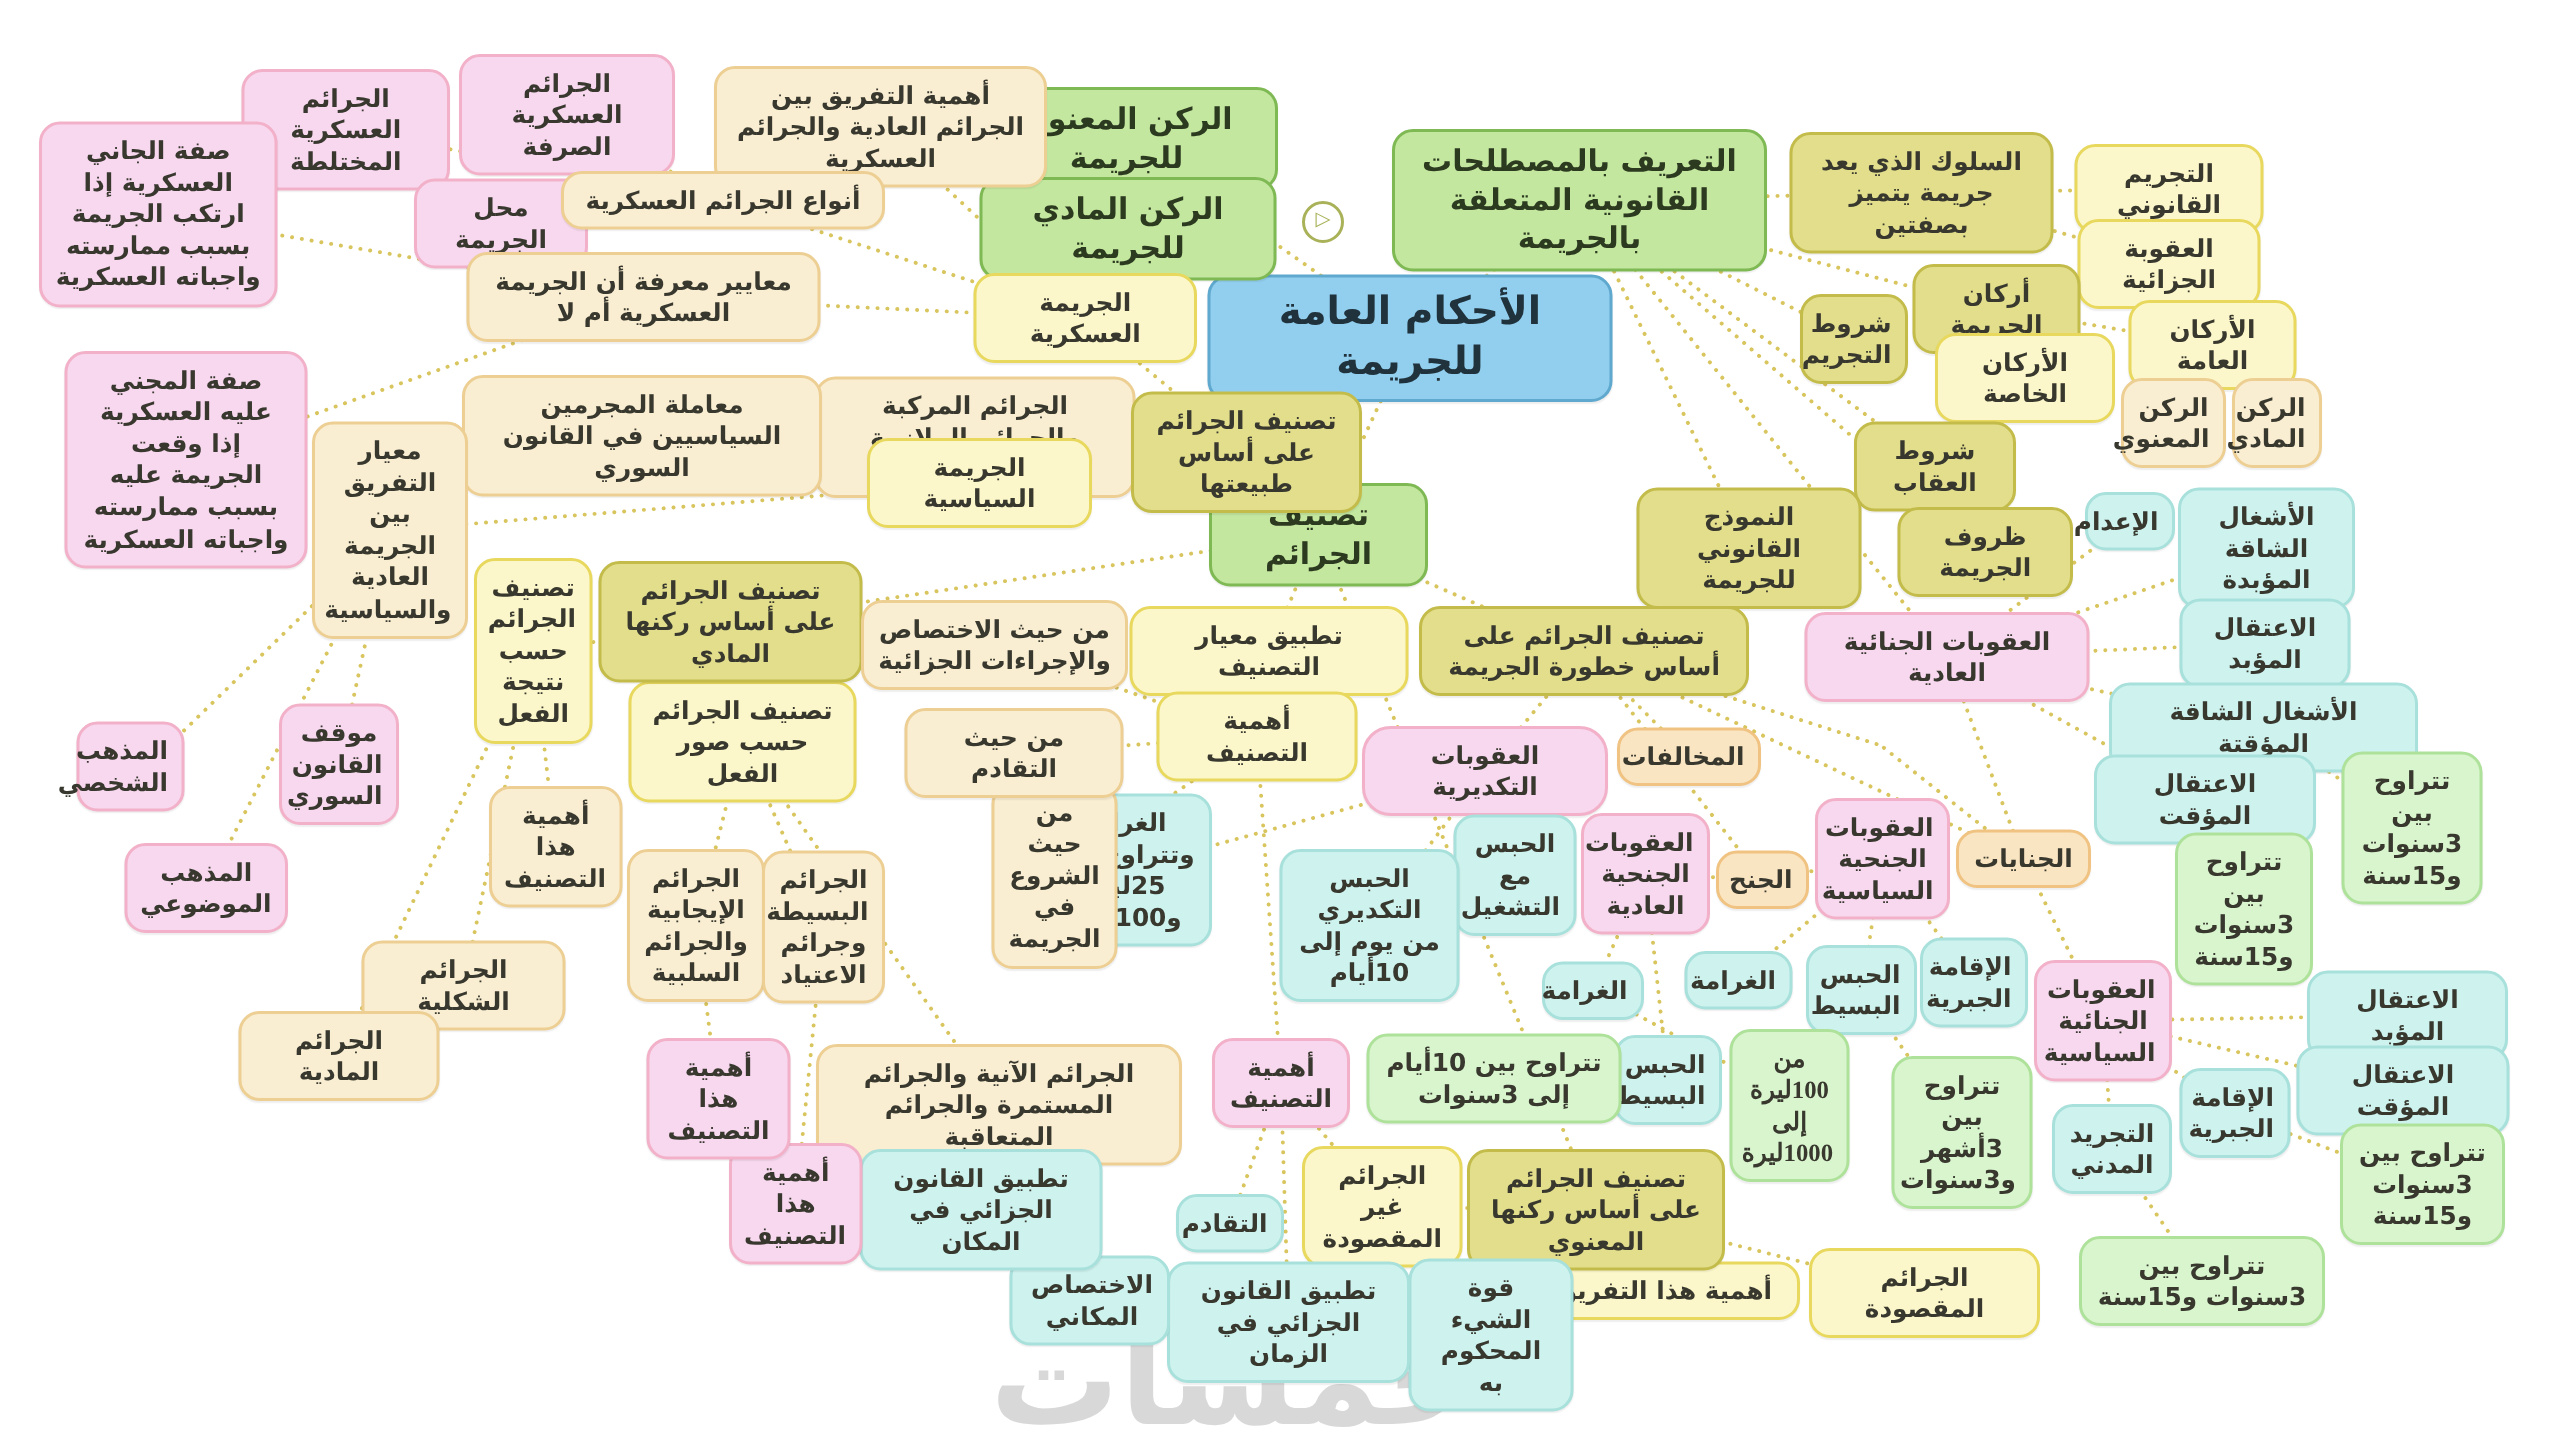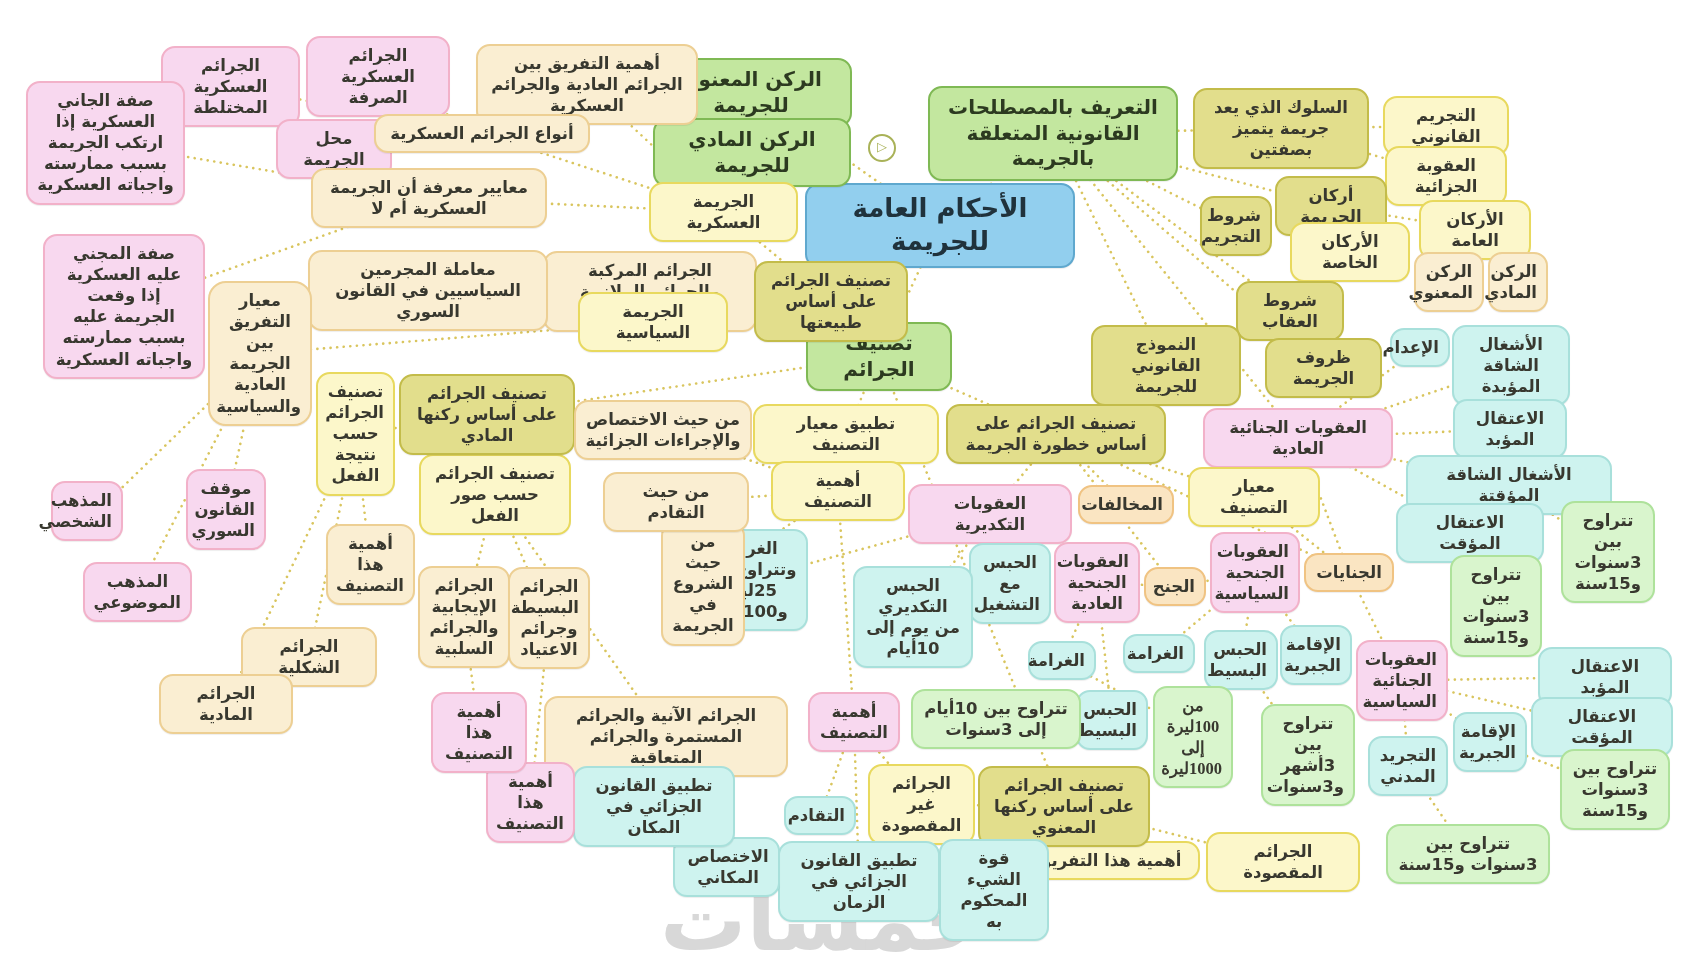--- a/index.html
+++ b/index.html
@@ -159,21 +159,20 @@
       <div class="node cream" style="left: 1414px; top: 252px; width: 70px;">الركن المعنوي</div>
       <div class="node cream" style="left: 1488px; top: 252px; width: 60px;">الركن المادي</div>
       <div class="node olive" style="left: 1236px; top: 281px; width: 108px;">شروط العقاب</div>
       <div class="node olive" style="left: 1091px; top: 325px; width: 150px;">النموذج القانوني للجريمة</div>
       <div class="node olive" style="left: 1265px; top: 338px; width: 117px;">ظروف الجريمة</div>
       <div class="node cyan" style="left: 1390px; top: 328px; width: 60px;">الإعدام</div>
       <div class="node cyan" style="left: 1452px; top: 325px; width: 118px;">الأشغال الشاقة المؤبدة</div>
       <div class="node pink" style="left: 1203px; top: 408px; width: 190px;">العقوبات الجنائية العادية</div>
       <div class="node cyan" style="left: 1453px; top: 399px; width: 114px;">الاعتقال المؤبد</div>
       <div class="node cyan" style="left: 1406px; top: 455px; width: 206px;">الأشغال الشاقة المؤقتة</div>
-      <div class="node pale" style="left: 1188px; top: 467px; width: 132px;">معيار التصنيف</div>
       <div class="node cyan" style="left: 1396px; top: 503px; width: 148px;">الاعتقال المؤقت</div>
       <div class="node lgreen" style="left: 1561px; top: 501px; width: 94px;">تتراوح بين 3سنوات و15سنة</div>
       <div class="node peach" style="left: 1304px; top: 553px; width: 90px;">الجنايات</div>
       <div class="node pink" style="left: 1210px; top: 532px; width: 90px;">العقوبات الجنحية السياسية</div>
       <div class="node lgreen" style="left: 1450px; top: 555px; width: 92px;">تتراوح بين 3سنوات و15سنة</div>
       <div class="node cyan" style="left: 1204px; top: 630px; width: 74px;">الحبس البسيط</div>
       <div class="node cyan" style="left: 1280px; top: 625px; width: 72px;">الإقامة الجبرية</div>
       <div class="node pink" style="left: 1356px; top: 640px; width: 92px;">العقوبات الجنائية السياسية</div>
       <div class="node cyan" style="left: 1538px; top: 647px; width: 134px;">الاعتقال المؤبد</div>
       <div class="node cyan" style="left: 1531px; top: 697px; width: 142px;">الاعتقال المؤقت</div>
@@ -181,21 +180,21 @@
       <div class="node cyan" style="left: 1368px; top: 736px; width: 80px;">التجريد المدني</div>
       <div class="node lgreen" style="left: 1560px; top: 749px; width: 110px;">تتراوح بين 3سنوات و15سنة</div>
       <div class="node lgreen" style="left: 1386px; top: 824px; width: 164px;">تتراوح بين 3سنوات و15سنة</div>
       <div class="node lgreen" style="left: 1261px; top: 704px; width: 94px;">تتراوح بين 3أشهر و3سنوات</div>
       <div class="node lgreen" style="left: 1153px; top: 686px; width: 80px; font-family: Liberation Serif, serif;">من 100ليرة إلى 1000ليرة</div>
       <div class="node cyan" style="left: 1076px; top: 690px; width: 72px;">الحبس البسيط</div>
       <div class="node pale" style="left: 1206px; top: 832px; width: 154px;">الجرائم المقصودة</div>
       <div class="node pale" style="left: 1018px; top: 841px; width: 182px;">أهمية هذا التفريق</div>
       <div class="node olive" style="left: 946px; top: 404px; width: 220px;">تصنيف الجرائم على أساس خطورة الجريمة</div>
       <div class="node peach" style="left: 1078px; top: 485px; width: 96px;">المخالفات</div>
-      <div class="node pink" style="left: 908px; top: 484px; width: 164px;">العقوبات التكديرية</div>
+      <div class="node pink" style="left: 908px; top: 484px; width: 164px; border-radius: 19px;">العقوبات التكديرية</div>
       <div class="node pale" style="left: 753px; top: 404px; width: 186px;">تطبيق معيار التصنيف</div>
       <div class="node pale" style="left: 771px; top: 461px; width: 134px;">أهمية التصنيف</div>
       <div class="node cyan" style="left: 969px; top: 543px; width: 82px;">الحبس مع التشغيل</div>
       <div class="node pink" style="left: 1054px; top: 542px; width: 86px;">العقوبات الجنحية العادية</div>
       <div class="node peach" style="left: 1144px; top: 567px; width: 62px;">الجنح</div>
       <div class="node cyan" style="left: 853px; top: 566px; width: 120px;">الحبس التكديري من يوم إلى 10أيام</div>
       <div class="node cyan" style="left: 690px; top: 529px; width: 118px;">الغرامة وتتراوح بين 25ليرة و100ليرة</div>
       <div class="node cyan" style="left: 1028px; top: 641px; width: 68px;">الغرامة</div>
       <div class="node cyan" style="left: 1123px; top: 634px; width: 72px;">الغرامة</div>
       <div class="node lgreen" style="left: 911px; top: 689px; width: 170px;">تتراوح بين 10أيام إلى 3سنوات</div>
@@ -225,21 +224,21 @@
       <div class="node pink" style="left: 276px; top: 119px; width: 116px;">محل الجريمة</div>
       <div class="node cream" style="left: 374px; top: 114px; width: 216px;">أنواع الجرائم العسكرية</div>
       <div class="node cream" style="left: 311px; top: 168px; width: 236px;">معايير معرفة أن الجريمة العسكرية أم لا</div>
       <div class="node pale" style="left: 649px; top: 182px; width: 149px;">الجريمة العسكرية</div>
       <div class="node pink" style="left: 26px; top: 81px; width: 159px;">صفة الجاني العسكرية إذا ارتكب الجريمة بسبب ممارسته واجباته العسكرية</div>
       <div class="node pink" style="left: 43px; top: 234px; width: 162px;">صفة المجني عليه العسكرية إذا وقعت الجريمة عليه بسبب ممارسته واجباته العسكرية</div>
       <div class="node cream" style="left: 543px; top: 251px; width: 214px;">الجرائم المركبة والجرائم الملازمة لجريمة سياسية</div>
       <div class="node cream" style="left: 308px; top: 250px; width: 240px;">معاملة المجرمين السياسيين في القانون السوري</div>
       <div class="node pale" style="left: 578px; top: 292px; width: 150px;">الجريمة السياسية</div>
       <div class="node olive" style="left: 754px; top: 261px; width: 154px;">تصنيف الجرائم على أساس طبيعتها</div>
-      <div class="node cream" style="left: 208px; top: 281px; width: 104px; border-radius: 18px;">معيار التفريق بين الجريمة العادية والسياسية</div>
+      <div class="node cream" style="left: 208px; top: 281px; width: 104px;">معيار التفريق بين الجريمة العادية والسياسية</div>
       <div class="node pink" style="left: 186px; top: 469px; width: 80px;">موقف القانون السوري</div>
       <div class="node pink" style="left: 51px; top: 481px; width: 72px;">المذهب الشخصي</div>
       <div class="node pink" style="left: 83px; top: 562px; width: 109px;">المذهب الموضوعي</div>
       <div class="node cream" style="left: 241px; top: 627px; width: 136px;">الجرائم الشكلية</div>
       <div class="node cream" style="left: 159px; top: 674px; width: 134px;">الجرائم المادية</div>
     </div>
   <div class="play-icon">▷</div>
   <div class="watermark">خمسات</div>
 </div>
 

